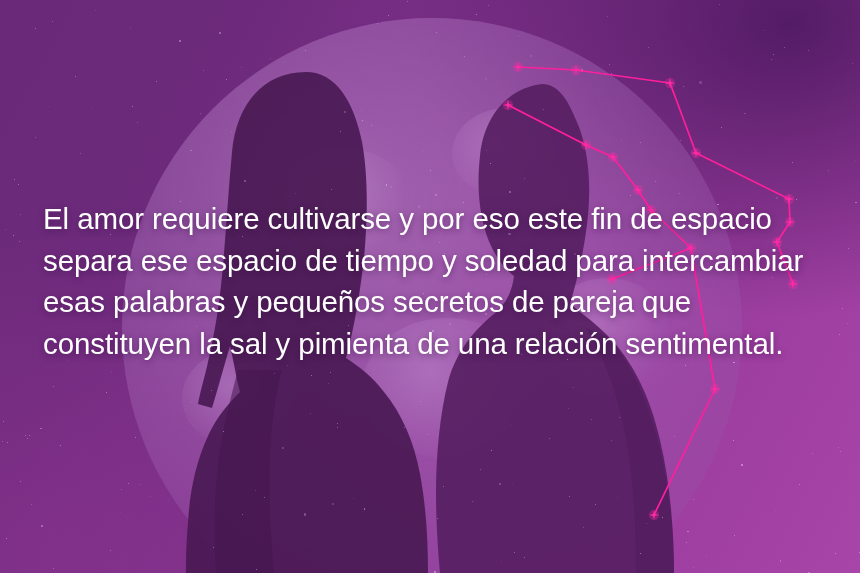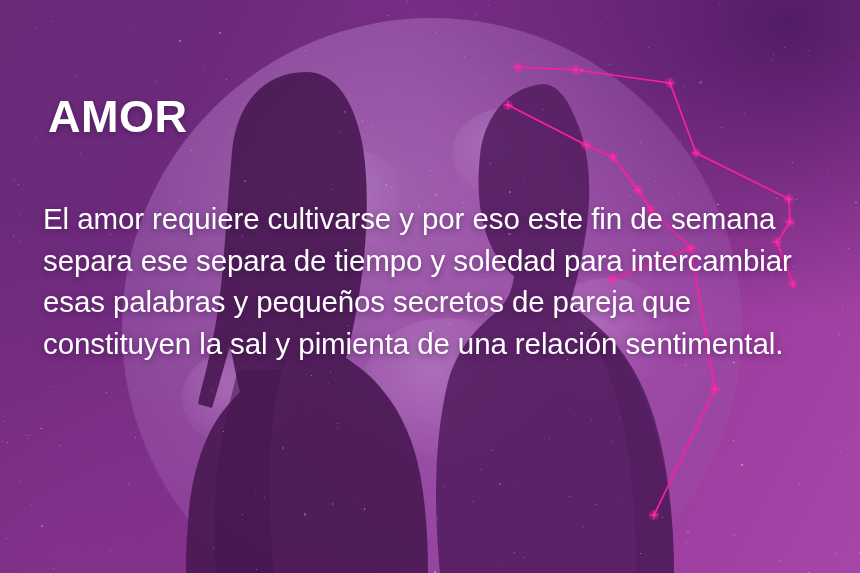--- a/index.html
+++ b/index.html
@@ -509,17 +509,16 @@
           <path d="M715.00,384.00L715.95,388.05L720.00,389.00L715.95,389.95L715.00,394.00L714.05,389.95L710.00,389.00L714.05,388.05Z" fill="#ff2aa4"></path>
         </g>
         <g>
           <circle cx="654" cy="515" r="5.2" fill="#ff2aa4" opacity="0.28"></circle>
           <path d="M654.00,510.00L654.95,514.05L659.00,515.00L654.95,515.95L654.00,520.00L653.05,515.95L649.00,515.00L653.05,514.05Z" fill="#ff2aa4"></path>
         </g>
       </g>
   </svg>
 
 
-  <div class="headline">AMOR</div>
-
-  <div class="body-copy">El amor requiere cultivarse y por eso este fin de semana separa ese separa de tiempo y soledad para intercambiar esas palabras y pequeños secretos de pareja que constituyen la sal y pimienta de una relación sentimental.</div>
+
+  <div class="body-copy">El amor requiere cultivarse y por eso este fin de espacio separa ese espacio de tiempo y soledad para intercambiar esas palabras y pequeños secretos de pareja que constituyen la sal y pimienta de una relación sentimental.</div>
 
 </div>
 
 </body></html>

